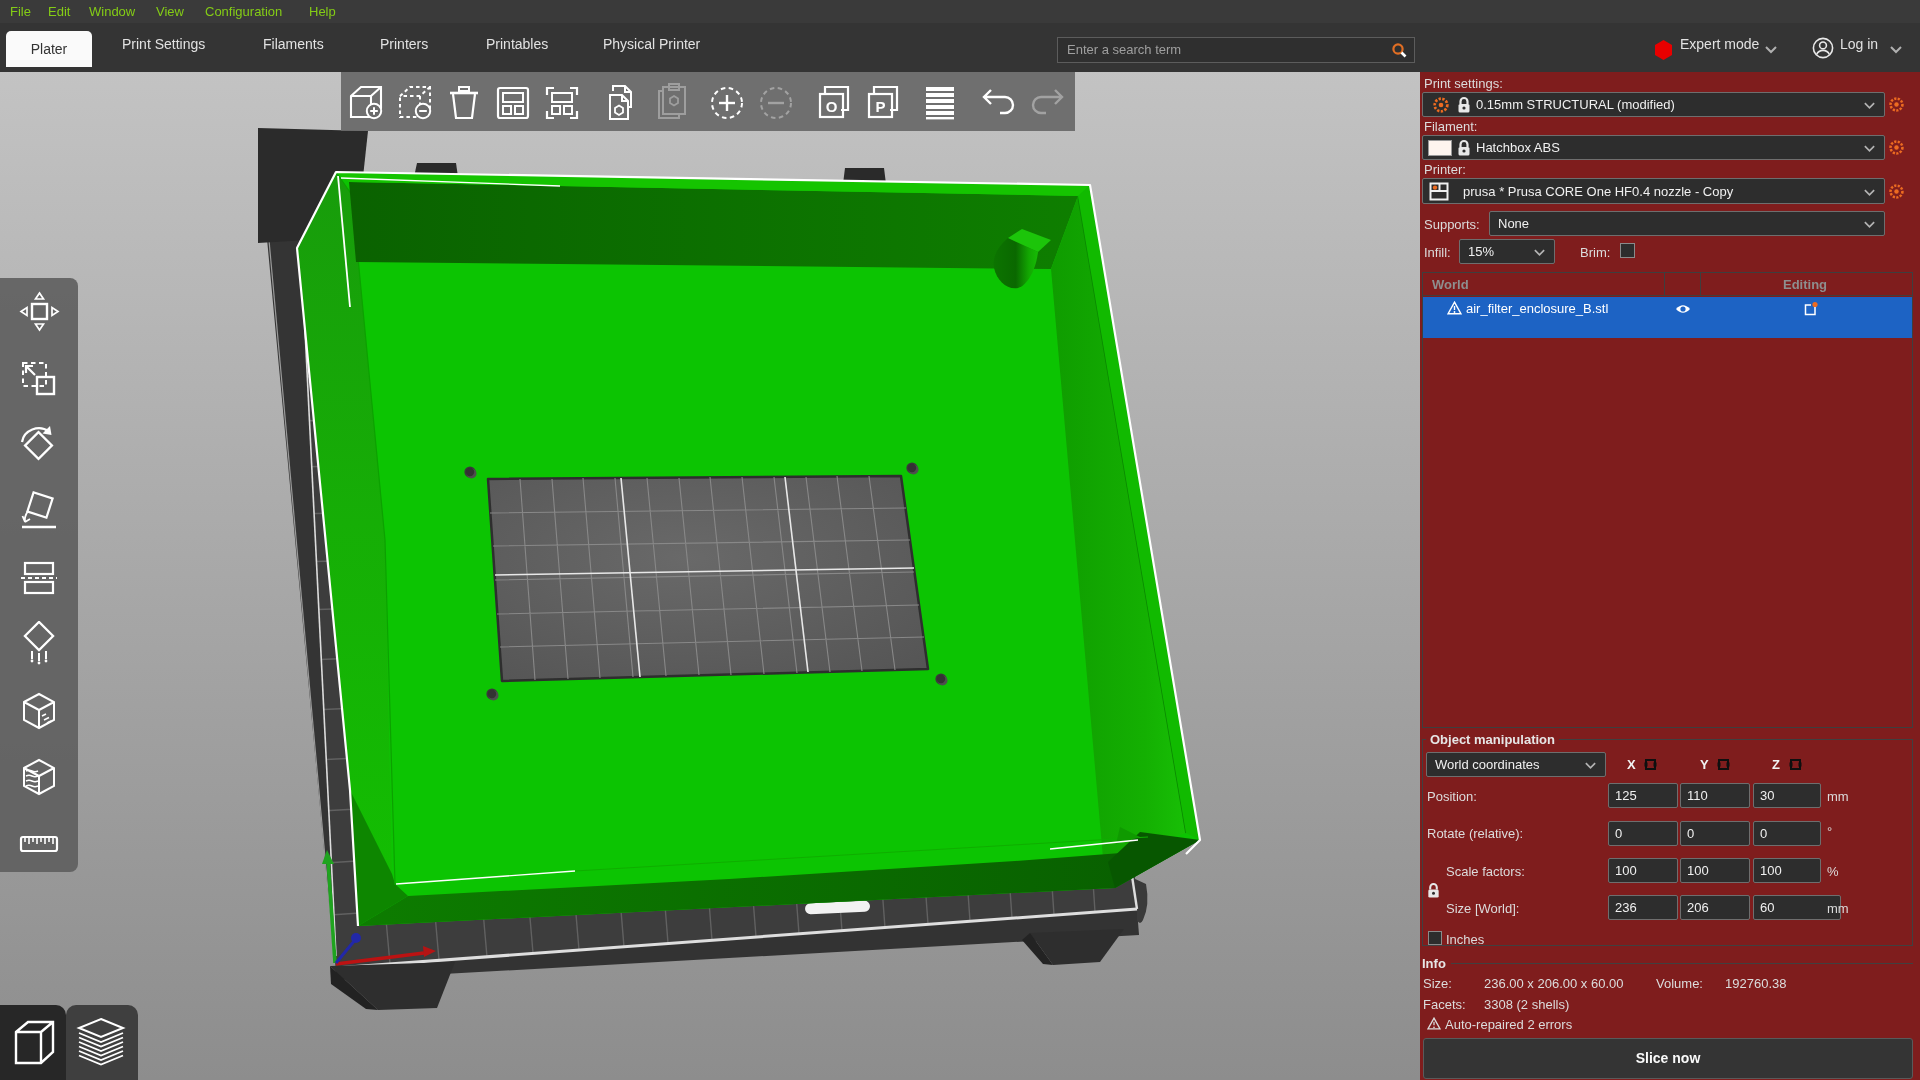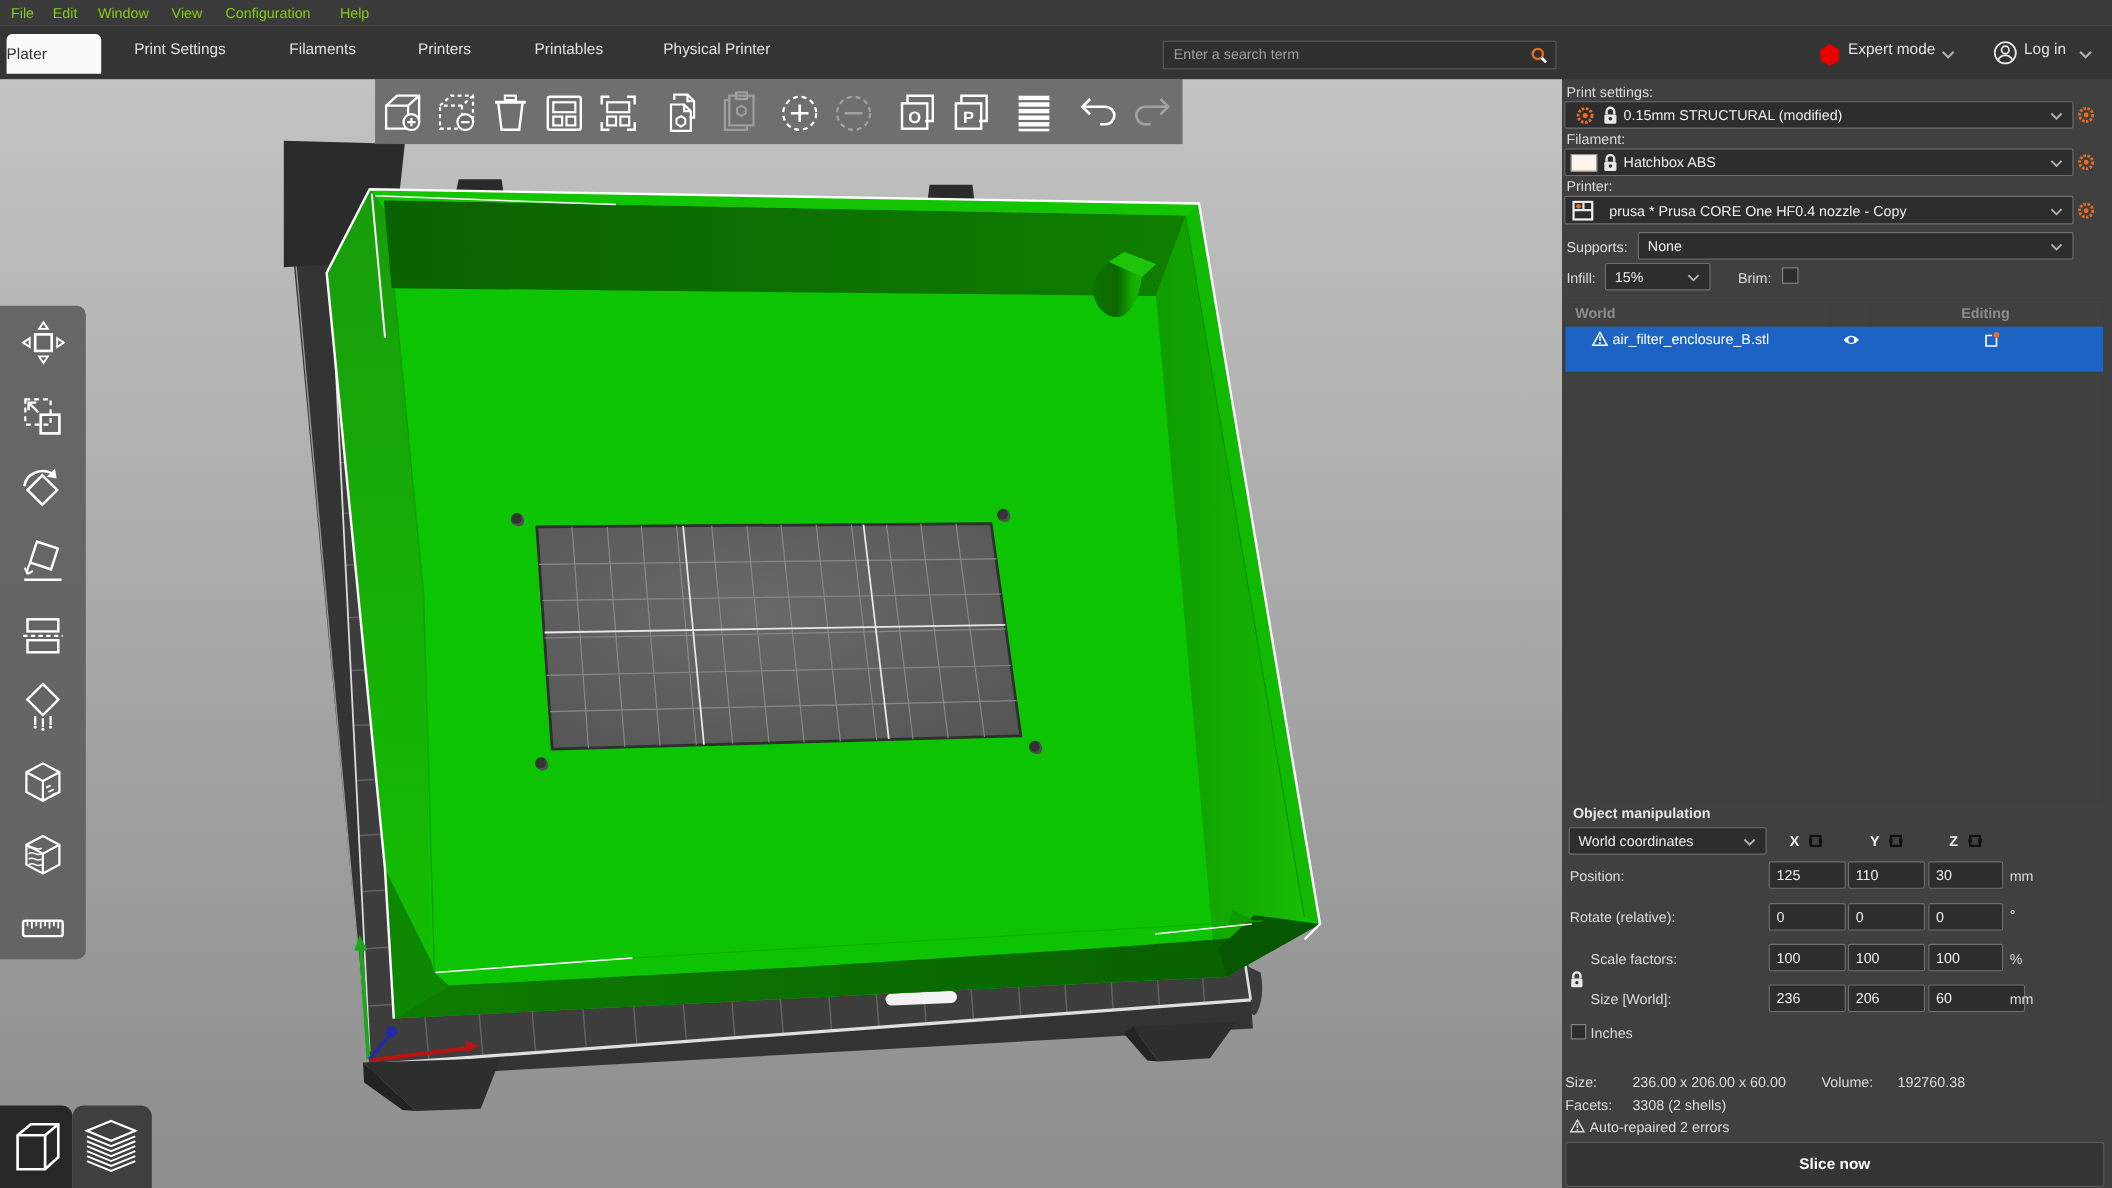--- a/index.html
+++ b/index.html
@@ -5,27 +5,27 @@
 * { margin:0; padding:0; box-sizing:border-box; }
 html,body { width:1920px; height:1080px; overflow:hidden; background:#8e8e8e;
   font-family:"Liberation Sans", sans-serif; }
 #menubar { position:absolute; left:0; top:0; width:1920px; height:23px; background:#3a3a3a;
   color:#84cc16; font-size:13px; }
 #menubar span { position:absolute; top:4px; }
 #tabbar { position:absolute; left:0; top:23px; width:1920px; height:49px; background:#343434;
   color:#e2e2e2; font-size:14px; z-index:5; }
 #tabbar .tab { position:absolute; top:13px; }
 #plater { position:absolute; left:6px; top:8px; width:86px; height:36px; background:#fafafa;
-  border-radius:5px 5px 0 0; color:#333; text-align:left; line-height:36px; font-size:14px; }
+  border-radius:5px 5px 0 0; color:#333; text-align:center; line-height:36px; font-size:14px; }
 #search { position:absolute; left:1057px; top:14px; width:358px; height:26px; background:#2f2f2f;
   border:1px solid #5c5c5c; color:#9f9f9f; font-size:13px; line-height:24px; padding-left:9px; }
 #viewport { position:absolute; left:0; top:67px; width:1420px; height:1013px;
   background:linear-gradient(#c3c3c3, #8d8d8d); }
 #scene { position:absolute; left:0; top:0; }
-#panel { position:absolute; left:1420px; top:67px; width:500px; height:1013px; background:#404040;
+#panel { position:absolute; left:1420px; top:67px; width:500px; height:1013px; background:#7f1d1d;
   color:#dcdcdc; font-size:13px; }
 .lbl { position:absolute; }
 .combo { position:absolute; background:#2d2d2d; border:1px solid #6e6e6e; border-radius:2px; color:#f0f0f0; }
 .tbox { position:absolute; background:#2d2d2d; border:1px solid #6e6e6e; border-radius:2px;
   color:#f0f0f0; font-size:13px; padding:4px 0 0 6px; }
 #ttoolbar { position:absolute; left:341px; top:5px; width:734px; height:59px;
   background:rgba(104,104,104,0.92); }
 #ltoolbar { position:absolute; left:0px; top:211px; width:78px; height:594px;
   background:rgba(96,96,96,0.92); border-radius:0 8px 8px 0; }
 .ticon { position:absolute; top:10px; }
@@ -462,20 +462,23 @@
     <circle cx="8" cy="12" r="1.6" fill="#2d2d2d"></circle>
   </svg>
   <div class="lbl" style="left:26px;top:834px">Size [World]:</div>
   <div class="tbox" style="left:188px;top:828px;width:70px;height:25px">236</div>
   <div class="tbox" style="left:260px;top:828px;width:70px;height:25px">206</div>
   <div class="tbox" style="left:333px;top:828px;width:88px;height:25px">60</div>
   <div class="lbl" style="left:407px;top:834px">mm</div>
   <div style="position:absolute;left:8px;top:864px;width:14px;height:14px;background:#2d2d2d;border:1px solid #8a8a8a"></div>
   <div class="lbl" style="left:26px;top:865px">Inches</div>
 
+  <fieldset style="position:absolute;left:2px;top:889px;width:491px;height:76px;border:1px solid #404040;border-bottom:none;border-left:none;border-right:none">
+    <legend style="margin-left:0px;padding:0 5px 0 0;font-weight:bold;font-size:13px;color:#e6e6e6">Info</legend>
+  </fieldset>
   <div class="lbl" style="left:3px;top:909px">Size:</div>
   <div class="lbl" style="left:64px;top:909px">236.00 x 206.00 x 60.00</div>
   <div class="lbl" style="left:236px;top:909px">Volume:</div>
   <div class="lbl" style="left:305px;top:909px">192760.38</div>
   <div class="lbl" style="left:3px;top:930px">Facets:</div>
   <div class="lbl" style="left:64px;top:930px">3308 (2 shells)</div>
   <svg style="position:absolute;left:7px;top:950px" width="14" height="13" viewBox="0 0 15 14">
     <path d="M7.5 1.2 L14 12.8 L1 12.8 Z" fill="none" stroke="#dcdcdc" stroke-width="1.4"></path>
     <line x1="7.5" y1="5" x2="7.5" y2="9" stroke="#dcdcdc" stroke-width="1.4"></line>
     <circle cx="7.5" cy="11" r="0.9" fill="#dcdcdc"></circle>

